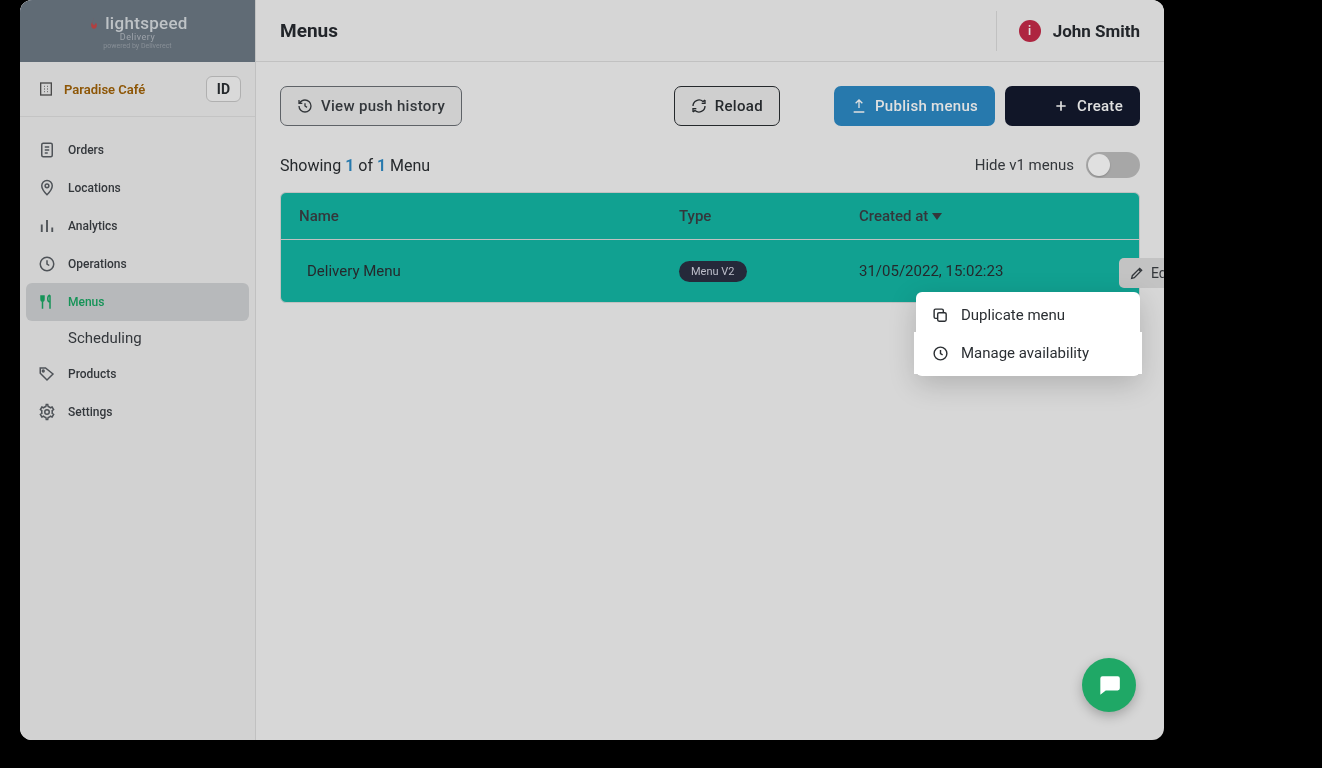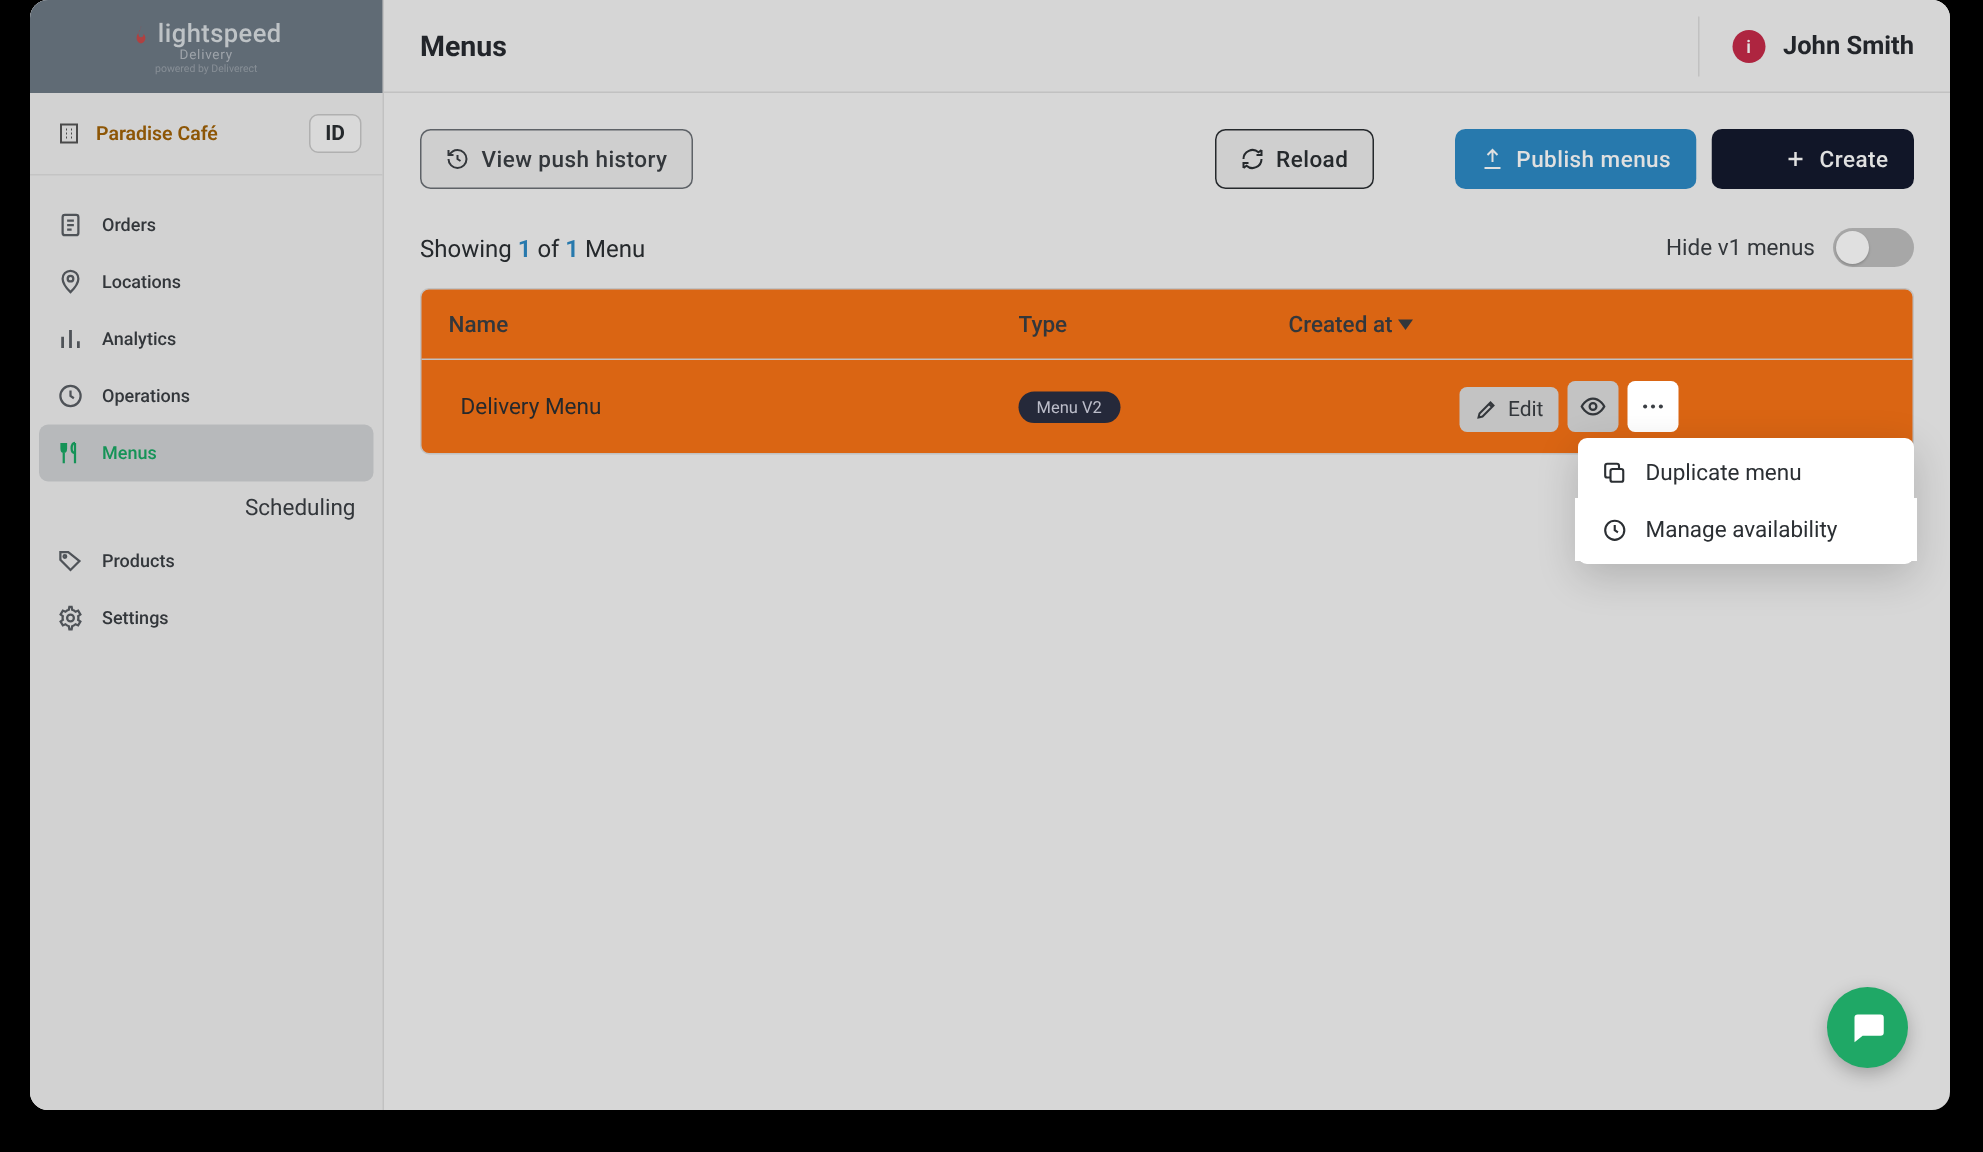--- a/index.html
+++ b/index.html
@@ -1,37 +1,37 @@
 <!DOCTYPE html>
 <html><head>
 <meta charset="utf-8">
 <style>
   * { box-sizing: border-box; margin: 0; padding: 0; font-family: -apple-system, BlinkMacSystemFont, "Segoe UI", Roboto, sans-serif; }
   body { background: #000; width: 1322px; height: 768px; overflow: hidden; }
-  .frame { position: absolute; left: 20px; top: 0; width: 1280px; height: 740px; background: #f5f5f5; border-radius: 12px; overflow: hidden; }
+  .frame { position: absolute; left: 20px; top: 0; width: 1144px; height: 740px; background: #f5f5f5; border-radius: 12px; overflow: hidden; }
   .overlay { position: absolute; inset: 0; background: rgba(0,0,0,0.12); pointer-events: none; z-index: 5; }
   
   .sidebar { position: absolute; left: 0; top: 0; width: 236px; height: 100%; background: #f0f0f0; border-right: 1px solid #dcdcdc; }
   .logo-box { height: 62px; background: #6e7a86; display: flex; align-items: center; justify-content: center; }
   .logo { display: flex; flex-direction: column; align-items: center; color: #d9dee2; }
   .logo-main { display: flex; align-items: center; gap: 4px; }
   .logo-main svg { width: 14px; height: 18px; }
   .logo-text { font-size: 17px; font-weight: 500; letter-spacing: 0.3px; }
   .logo-sub { font-size: 9px; color: #b4bbc2; margin-top: -1px; letter-spacing: 0.5px; }
   .logo-sub2 { font-size: 7px; color: #9aa3ab; }
   .cafe-row { display: flex; align-items: center; justify-content: space-between; padding: 14px 14px 14px 18px; border-bottom: 1px solid #e0e0e0; }
   .cafe-left { display: flex; align-items: center; gap: 10px; color: #a16207; font-weight: 600; font-size: 13px; }
   .cafe-left svg { width: 16px; height: 16px; color: #555; }
   .id-badge { border: 1px solid #c9c9c9; border-radius: 6px; padding: 4px 10px; font-weight: 700; font-size: 14px; color: #2b2f33; background: #f7f7f7; }
   .nav { padding: 14px 0; }
   .nav-item { display: flex; align-items: center; gap: 12px; padding: 10px 18px; color: #3b3f44; font-size: 12px; font-weight: 500; cursor: pointer; }
   .nav-item svg { width: 18px; height: 18px; color: #5a5f65; flex-shrink: 0; }
   .nav-item.active { background: #d1d3d5; color: #19a864; border-radius: 6px; margin: 0 6px; padding-left: 12px; }
   .nav-item.active svg { color: #19a864; }
-  .nav-sub { padding: 8px 18px 8px 48px; color: #3b3f44; font-size: 15px; cursor: pointer; text-align: right; }
+  .nav-sub { padding: 8px 18px 8px 48px; color: #3b3f44; font-size: 15px; cursor: pointer; }
   
   .topbar { position: absolute; left: 236px; right: 0; top: 0; height: 62px; border-bottom: 1px solid #dcdcdc; display: flex; align-items: center; justify-content: space-between; padding: 0 24px; background: #f4f4f4; }
   .page-title { font-size: 19px; font-weight: 700; color: #272b30; }
   .user-block { display: flex; align-items: center; gap: 12px; border-left: 1px solid #dcdcdc; padding-left: 22px; height: 40px; }
   .avatar { width: 22px; height: 22px; border-radius: 50%; background: #c62b49; color: #fff; display: flex; align-items: center; justify-content: center; font-size: 12px; font-weight: 600; }
   .username { font-size: 17px; font-weight: 700; color: #272b30; }
   
   .main { position: absolute; left: 236px; top: 62px; right: 0; bottom: 0; padding: 24px; }
   .action-row { display: flex; align-items: center; justify-content: space-between; }
   .btn { display: inline-flex; align-items: center; gap: 8px; padding: 10px 16px; border-radius: 7px; font-size: 15px; font-weight: 500; cursor: pointer; border: 1.5px solid transparent; letter-spacing: 0.3px; }
@@ -40,21 +40,21 @@
   .btn-outline2 { border-color: #2b2f33; color: #2b2f33; background: #ececec; }
   .btn-primary { background: #2d8ac5; color: #fff; margin-left: 44px; }
   .btn-dark { background: #141a2e; color: #fff; padding-left: 47px; }
   .right-actions { display: flex; gap: 10px; }
   .info-row { display: flex; align-items: center; justify-content: space-between; margin-top: 26px; }
   .showing { font-size: 16px; color: #2b2f33; }
   .showing .hl { color: #2d8ac5; font-weight: 600; }
   .hide-row { display: flex; align-items: center; gap: 12px; color: #3b3f44; font-size: 15px; }
   .toggle { width: 54px; height: 26px; background: #bfbfbf; border-radius: 20px; position: relative; cursor: pointer; }
   .toggle::after { content: ""; position: absolute; width: 22px; height: 22px; background: #fff; border-radius: 50%; top: 2px; left: 2px; box-shadow: 0 1px 2px rgba(0,0,0,0.2); }
-  .table { margin-top: 14px; border: 1px solid #dcdcdc; border-radius: 6px; background: #f97316; }
+  .table { margin-top: 14px; border: 1px solid #dcdcdc; border-radius: 6px; background: #14b8a6; }
   .thead, .trow { display: grid; grid-template-columns: 380px 180px 260px 1fr; align-items: center; padding: 14px 18px; }
   .thead { font-size: 15px; color: #3b3f44; font-weight: 500; border-bottom: 1px solid #dcdcdc; }
   .th-sort { display: inline-flex; align-items: center; gap: 4px; }
   .trow { font-size: 15px; color: #2b2f33; }
   .badge { display: inline-block; background: #2b2f42; color: #d6d8e6; font-size: 11px; padding: 4px 12px; border-radius: 14px; }
   .row-actions { display: flex; align-items: flex-end; justify-content: flex-end; gap: 6px; }
   .mini-btn { display: inline-flex; align-items: center; gap: 6px; padding: 7px 10px; border-radius: 5px; background: #dedede; color: #3b3f44; font-size: 14px; cursor: pointer; }
   .mini-btn svg { width: 16px; height: 16px; }
   .mini-icon { display: inline-flex; align-items: center; justify-content: center; width: 34px; height: 34px; border-radius: 5px; background: #dedede; color: #3b3f44; cursor: pointer; }
   .mini-icon.white-pop { background: #fff; position: relative; z-index: 20; }
@@ -209,20 +209,21 @@
           <span>Created at</span>
           <svg width="10" height="10" viewBox="0 0 10 10">
               <path fill="currentColor" d="M0 2h10L5 9z"></path>
             </svg>
         </div>
         <div></div>
       </div>
       <div class="trow">
         <div style="padding-left:8px">Delivery Menu</div>
         <div><span class="badge">Menu V2</span></div>
+        <div>31/05/2022, 15:02:23</div>
         <div class="row-actions">
           <div class="mini-btn">
             <svg viewBox="0 0 24 24" fill="none" stroke="currentColor" stroke-width="2">
                 <path d="M4 20l4-1 11-11-3-3L5 16l-1 4zM14 6l3 3"></path>
               </svg>
             <span>Edit</span>
           </div>
           <div class="mini-icon">
             <svg width="18" height="18" viewBox="0 0 24 24" fill="none" stroke="currentColor" stroke-width="2">
                 <path d="M2 12s3.5-7 10-7 10 7 10 7-3.5 7-10 7S2 12 2 12z"></path>

